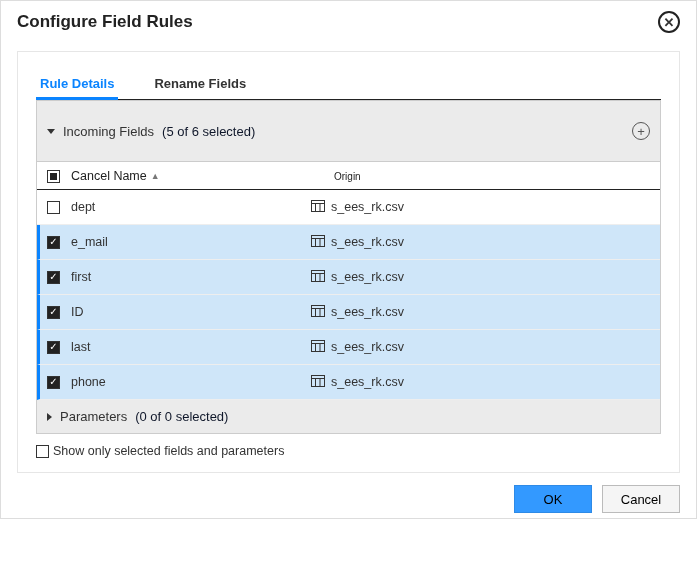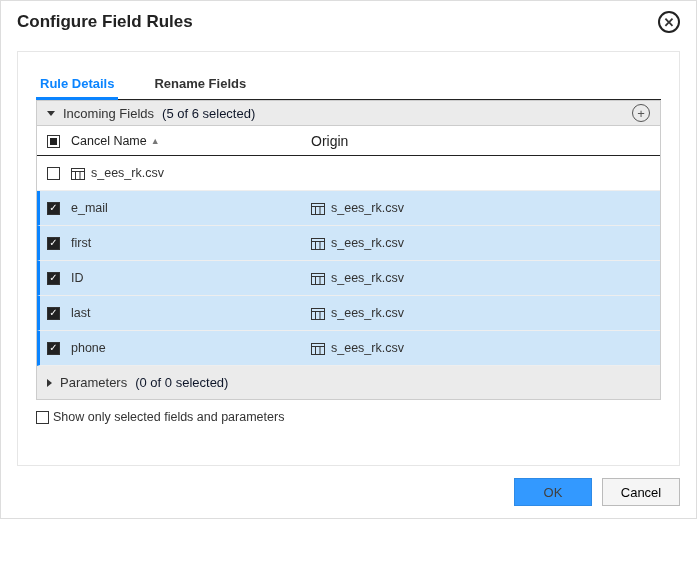--- a/index.html
+++ b/index.html
@@ -72,21 +72,21 @@
   .tab.active::after {
     content: "";
     position: absolute;
     left: 0; right: 0; bottom: -1px;
     height: 3px;
     background: #0a84ff;
   }
   .section-band {
     background: #ebebeb;
     border: 1px solid #ccc;
-    padding: 3px 10px;
+    padding: 21px 10px;
     display: flex;
     align-items: center;
     justify-content: space-between;
     font-size: 13px;
   }
   .section-band .left {
     display: flex;
     align-items: center;
     gap: 8px;
   }
@@ -132,22 +132,23 @@
   .th-name {
     flex: 0 0 240px;
     font-size: 12.5px;
     color: #222;
     display: flex;
     align-items: center;
     gap: 4px;
   }
   .th-origin {
     flex: 1;
-    font-size: 14px;
+    font-size: 10px;
     color: #222;
+    margin-left: 23px;
   }
   .sort-asc {
     font-size: 9px;
     color: #777;
   }
   .row {
     display: flex;
     align-items: center;
     padding: 10px 10px;
     border-bottom: 1px solid #eee;
@@ -166,21 +167,21 @@
   .cell-name {
     flex: 0 0 240px;
     font-size: 12.5px;
     color: #333;
   }
   .cell-origin {
     flex: 1;
     font-size: 12.5px;
     color: #333;
     display: flex;
-    align-items: flex-end;
+    align-items: flex-start;
     gap: 6px;
   }
   .cbox {
     width: 13px;
     height: 13px;
     border: 1.5px solid #333;
     background: #fff;
     display: inline-flex;
     align-items: center;
     justify-content: center;
@@ -234,21 +235,21 @@
     background: #f5f5f5;
     font-size: 13px;
     cursor: pointer;
     display: inline-flex;
     align-items: center;
     justify-content: center;
   }
   .btn.primary {
     background: #3399ff;
     border-color: #2e8ae6;
-    color: #404040;
+    color: #000000;
   }
 </style>
 </head>
 <body>
 
 <div class="dialog">
 
   <div class="dialog-header">
     <div class="dialog-title">Configure Field Rules</div>
     <div class="close-btn">
@@ -285,20 +286,21 @@
             <span class="sort-asc">▲</span>
           </div>
           <div class="th-origin">Origin</div>
         </div>
 
         <div id="rows-container">
             <div class="row">
               <div class="cell-check">
                 <span class="cbox"></span>
               </div>
+              <div class="cell-name">dept</div>
               <div class="cell-origin">
                 <span class="table-icon">
                   <svg width="14" height="12" viewBox="0 0 14 12">
                     <rect x="0.5" y="0.5" width="13" height="11" fill="none" stroke="#333" stroke-width="1"></rect>
                     <line x1="0.5" y1="3.5" x2="13.5" y2="3.5" stroke="#333" stroke-width="1"></line>
                     <line x1="4.5" y1="3.5" x2="4.5" y2="11.5" stroke="#333" stroke-width="1"></line>
                     <line x1="9" y1="3.5" x2="9" y2="11.5" stroke="#333" stroke-width="1"></line>
                   </svg>
                 </span>
                 <span>s_ees_rk.csv</span>

